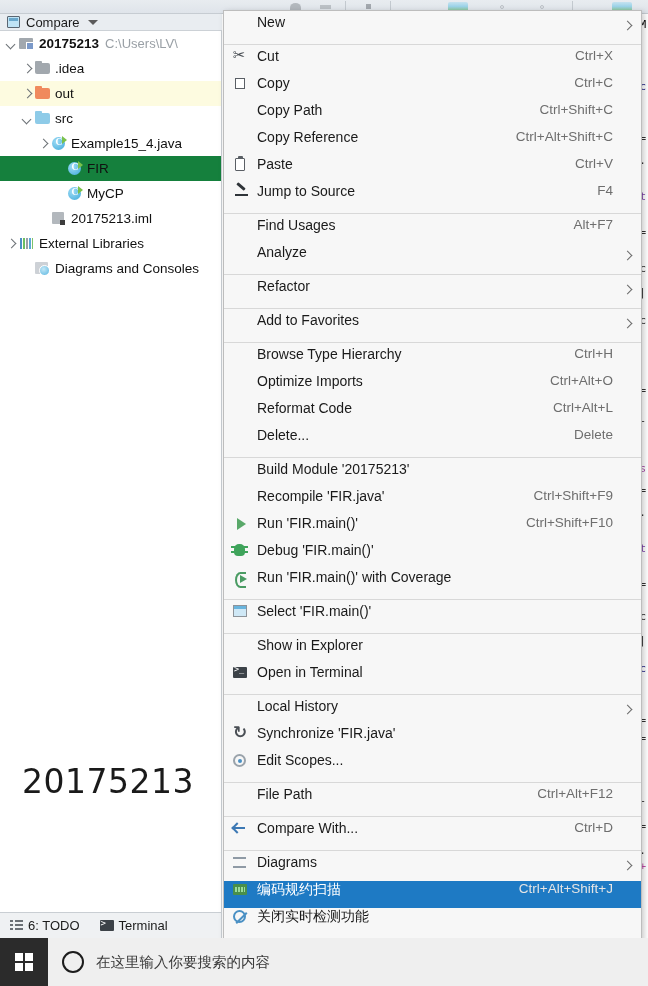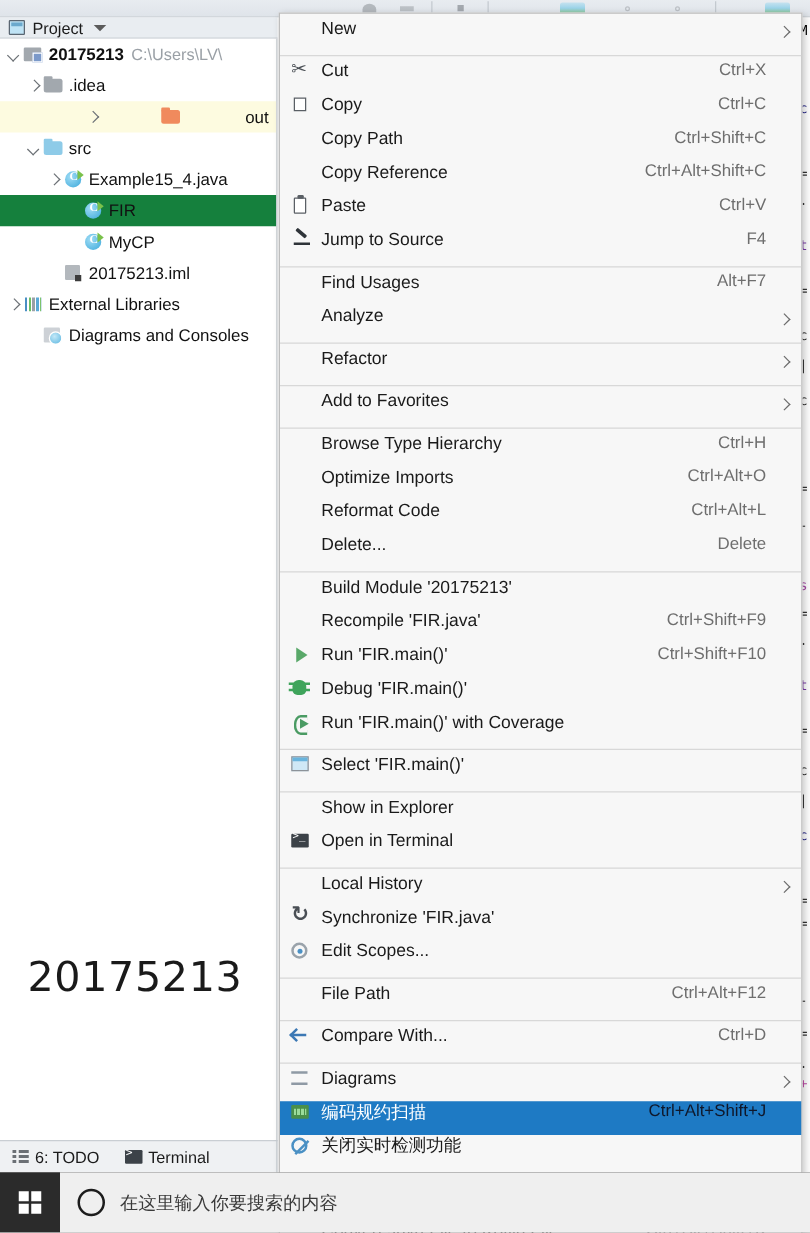--- a/index.html
+++ b/index.html
@@ -42,21 +42,21 @@
   
   .tree{
     position:absolute; left:0; top:31px; width:222px; bottom:74px;
     background:#fff; border-right:1px solid #c9ced3; overflow:hidden;
   }
   .row{
     position:relative; height:25px; display:flex; align-items:center;
     font-size:13.5px; color:#111; white-space:nowrap;
   }
   .row.sel{ background:#15803d; }
-  .row.hl{ background:#fdfbe0;justify-content:space-between; }
+  .row.hl{ background:#fdfbe0; }
   .twisty{
     width:14px; height:14px; flex:0 0 14px; position:relative;
   }
   .twisty.r:after{
     content:""; position:absolute; left:4px; top:3px;
     width:6px;height:6px; border-right:1.7px solid #6b7075; border-bottom:1.7px solid #6b7075;
     transform:rotate(-45deg);
   }
   .twisty.d:after{
     content:""; position:absolute; left:3px; top:4px;
@@ -138,21 +138,21 @@
     padding:3px 0 2px 0;
   }
   .mi{
     position:relative; height:27px; display:flex; align-items:flex-start;
     font-size:14px; color:#1a1a1a; padding-left:6px; cursor:default;
   }
   .mi.active{ background:#1e7ac4; color:#ffffff; }
   .mi-ic{ width:22px; flex:0 0 22px; height:18px; position:relative; margin-right:5px; }
   .mi-label{ flex:1 1 auto; white-space:nowrap; }
   .mi-short{ color:#6e6e6e; font-size:13.5px; padding-right:28px; white-space:nowrap; }
-  .mi.active .mi-short{ color:#0f172a; }
+  .mi.active .mi-short{ color:#e5e5e5; }
   .mi-arrow{ position:absolute; right:10px; top:8px; width:7px;height:7px;
     border-right:1.6px solid #6b6b6b; border-bottom:1.6px solid #6b6b6b; transform:rotate(-45deg);}
   .sep{ height:1px; background:#d8d8d8; margin:3px 0; }
 
   
   .g{ position:absolute; left:3px; top:1px; width:16px; height:16px; }
   .gi-cut:before{ content:"\2702"; position:absolute; left:0; top:-3px; font-size:15px; color:#4a4f55; }
   .gi-copy{ border:1.5px solid #5a5f65; width:10px;height:11px; left:5px; top:3px; background:#fff;}
   .gi-copy:after{content:""; position:absolute; left:-3.5px; top:-2.5px; width:9px;height:10px;
     border:1.5px solid #5a5f65; background:#f7f7f7; z-index:-1;}
@@ -232,21 +232,21 @@
     <div class="code-ln" style="top:700px;color:#333;">=</div>
     <div class="code-ln" style="top:718px;color:#333;">=</div>
     <div class="code-ln" style="top:780px;color:#333;">-</div>
     <div class="code-ln" style="top:806px;color:#333;">=</div>
     <div class="code-ln" style="top:830px;color:#333;">i.</div>
     <div class="code-ln" style="top:846px;color:#c04ba8;">+</div>
   </div>
 
   <div class="proj-head">
     <div class="proj-icon"></div>
-    <span class="proj-title">Project</span>
+    <span class="proj-title">Compare</span>
     <div class="caret-dn"></div>
   </div>
 
   <div class="tree" id="tree">
       <div class="row">
         <span style="display:inline-block;width:4px"></span>
         <span class="twisty d"></span>
         <span class="ic">
           <span class="mod-ic"></span>
         </span>

